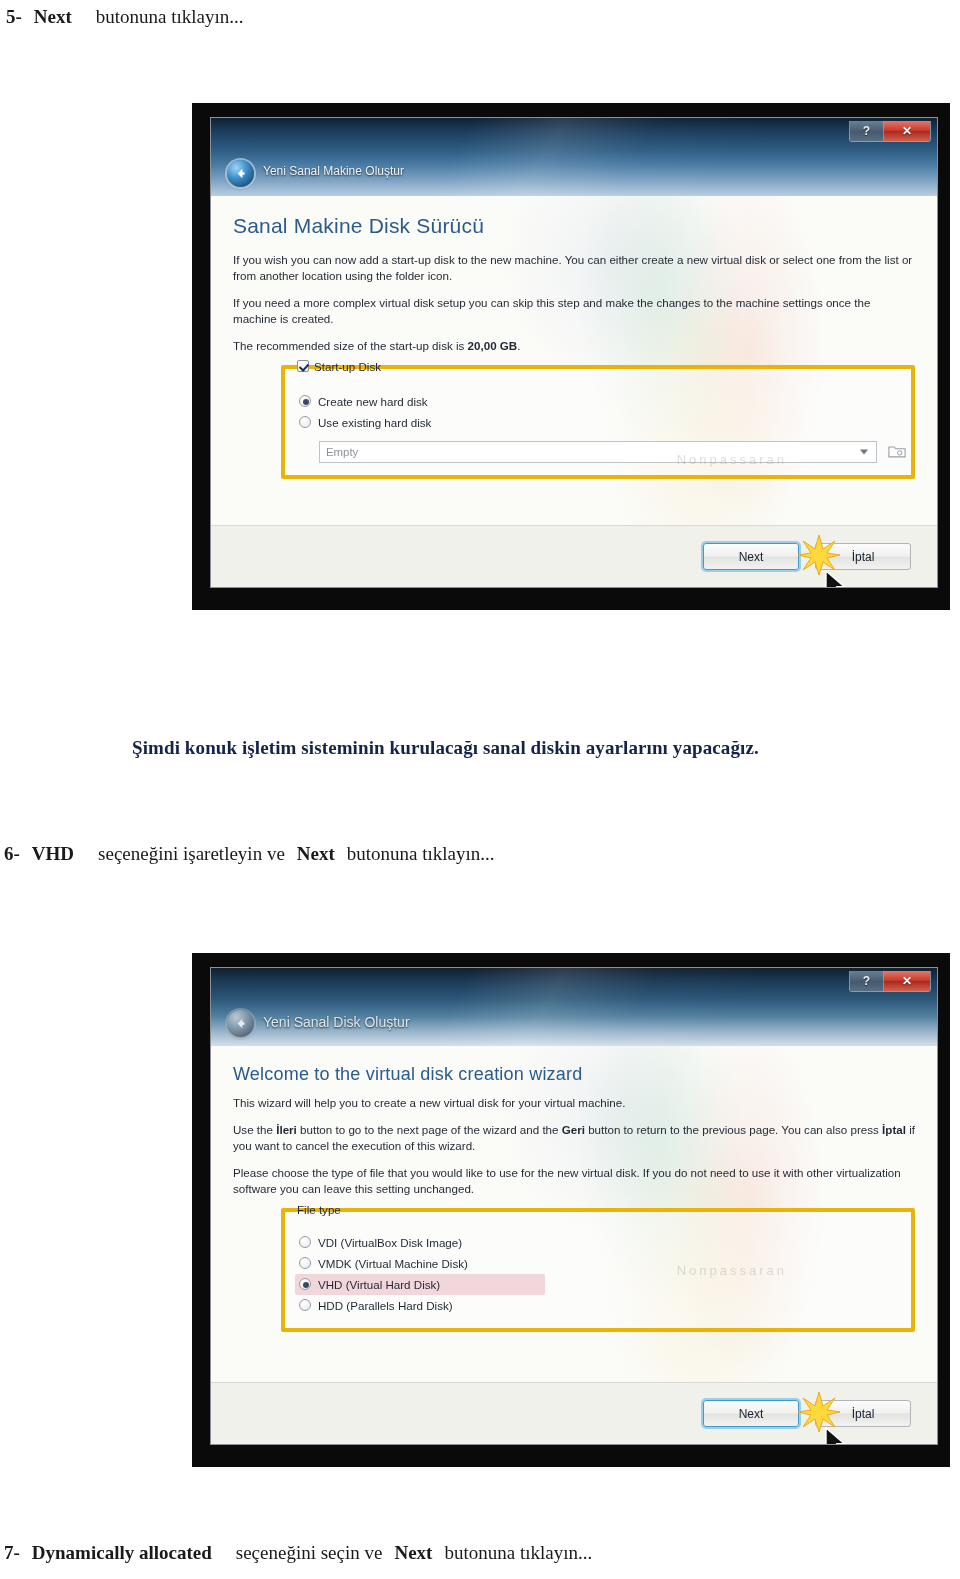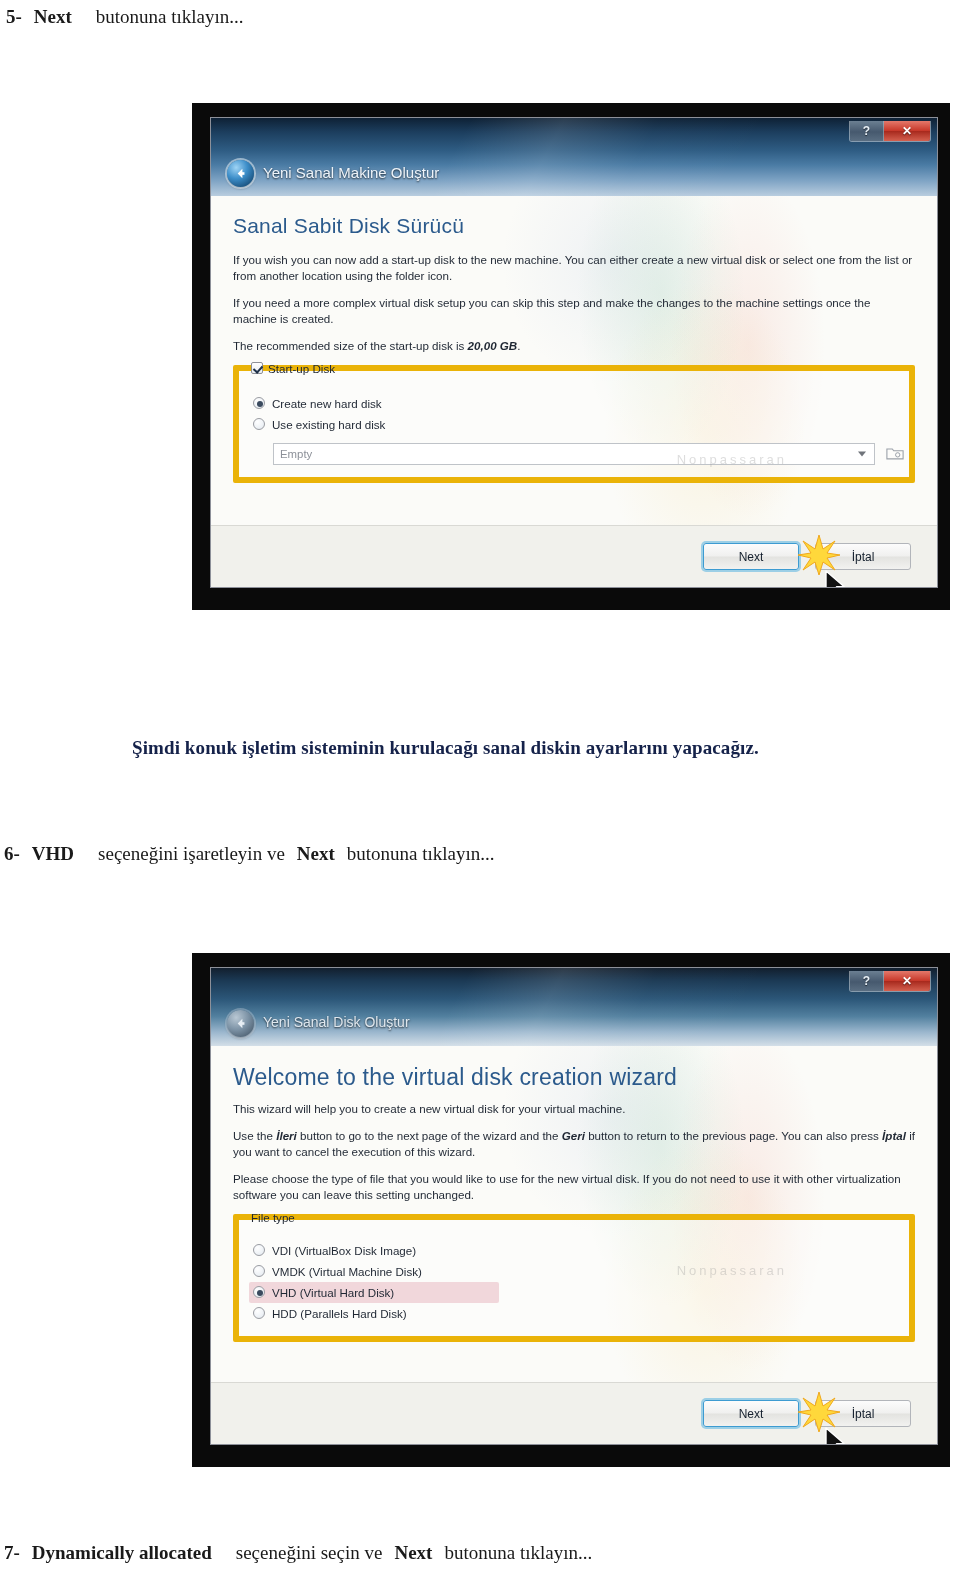--- a/index.html
+++ b/index.html
@@ -117,21 +117,21 @@
   }
   .tb-back.dim {
     background: radial-gradient(circle at 34% 28%, #b9c8d4 0%, #7e94a7 45%, #47596a 90%);
     box-shadow: 0 0 0 2px rgba(210,222,232,0.35), 0 1px 3px rgba(0,0,0,0.5);
   }
   .tb-back svg { display: block; }
   .tb-title {
     position: absolute; left: 52px; top: 46px;
     color: #eef4fa;
     font-family: "Liberation Sans", sans-serif;
-    font-size: 15px;
+    font-size: 12px;
     text-shadow: 0 1px 2px rgba(0,0,0,0.75);
     white-space: nowrap;
   }
   .tb-title.dim { color: #dfe7ee; font-size: 14px; }
 
   
   .body {
     flex: 1 1 auto;
     position: relative;
     background: #fbfbf8;
@@ -151,40 +151,41 @@
   }
 
   .page-title {
     position: relative;
     color: #2b5a8c;
     font-family: "Liberation Sans", sans-serif;
     font-size: 21px;
     letter-spacing: 0.2px;
     margin: 2px 0 14px 0;
   }
-  .page-title.two { font-size: 23px; margin-bottom: 10px; }
+  .page-title.two { font-size: 18px; margin-bottom: 10px; }
 
   .para {
     position: relative;
     color: #1f2733;
     font-family: "Liberation Sans", sans-serif;
     font-size: 11.6px;
     line-height: 1.38;
     margin: 0 0 11px 0;
     max-width: 690px;
   }
-  .para b { font-weight: bold; font-style: italic; }
+  .para b { font-weight: bold; }
 
   .groupbox {
     position: relative;
-    border: 6px solid #eab308;
+    border: 4px solid #eab308;
     background: rgba(255,255,255,0.32);
     border-radius: 2px;
     padding: 8px 2px 12px 10px;
     margin-top: 4px;
+    margin-left: 48px;
   }
   .gb-legend {
     position: absolute;
     top: -9px; left: 8px;
     background: transparent;
     padding: 0 4px;
     font-family: "Liberation Sans", sans-serif;
     font-size: 11.6px;
     color: #1f2733;
     display: flex; align-items: center; gap: 5px;
@@ -331,21 +332,21 @@
       <div class="tb-back">
         <svg width="15" height="15" viewBox="0 0 16 16" aria-hidden="true">
           <path d="M10 3 L5 8 L10 13 Z" fill="#ffffff"></path>
           <rect x="9" y="6.6" width="3.2" height="2.8" fill="#ffffff"></rect>
         </svg>
       </div>
       <div class="tb-title">Yeni Sanal Makine Oluştur</div>
     </div>
 
     <div class="body">
-      <div class="page-title">Sanal Sabit Disk Sürücü</div>
+      <div class="page-title">Sanal Makine Disk Sürücü</div>
 
       <p class="para">If you wish you can now add a start-up disk to the new machine. You can either create a new virtual disk or select one from the list or from another location using the folder icon.</p>
       <p class="para">If you need a more complex virtual disk setup you can skip this step and make the changes to the machine settings once the machine is created.</p>
       <p class="para"><span>The recommended size of the start-up disk is </span><b>20,00 GB</b><span>.</span></p>
 
       <div class="groupbox">
         <div class="gb-legend">
           <span class="chk"></span>
           <span>Start-up Disk</span>
         </div>

